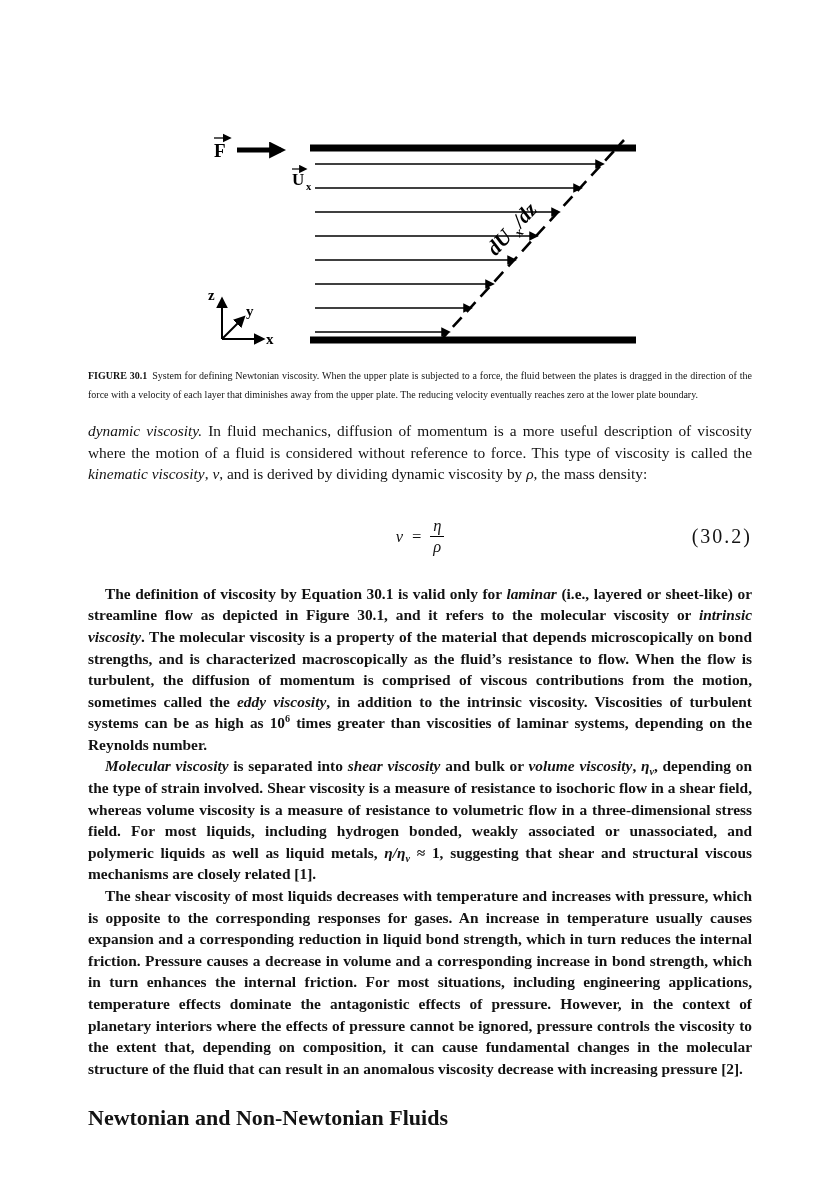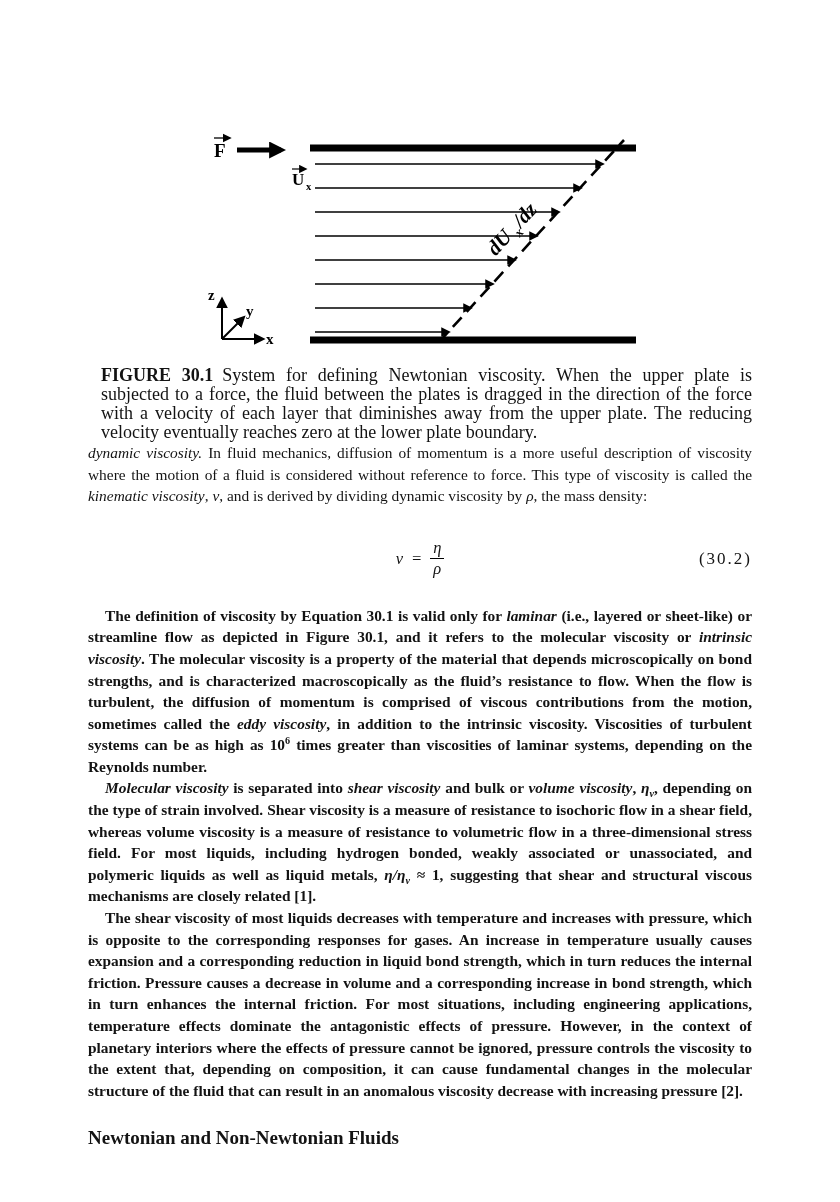--- a/index.html
+++ b/index.html
@@ -11,68 +11,68 @@
     padding: 112px 88px 0 88px;
     background: #ffffff;
     color: #131313;
     font-family: "Liberation Serif", serif;
     overflow: hidden;
   }
   .fig-svg { display: block; margin-left: 62px; }
   .fig-svg text { font-family: "Liberation Serif", serif; font-weight: bold; fill: #000; }
   .fig-svg .grad text { font-style: italic; }
   .caption {
-    font-size: 18px;
+    font-size: 10px;
     line-height: 19px;
     text-align: justify;
-    margin: 14px 0 0 13px;
+    margin: 14px 0 0 0;
     font-family: Liberation Serif, serif;
   }
   .body-para {
     font-size: 15.4px;
     line-height: 21.6px;
     text-align: justify;
     margin: 0;
   }
-  .body-para.first { margin-top: 0; }
+  .body-para.first { margin-top: 16px; }
   .indent { text-indent: 17px; font-weight: bold; }
   .body-para sup, .body-para sub, .caption sup, .caption sub {
     font-size: 0.66em;
     line-height: 0;
   }
   .equation-row {
     display: flex;
     align-items: center;
     margin: 32px 0 26px 0;
     font-size: 16.5px;
   }
   .eq-spacer { flex: 1; }
   .eq-number {
     flex: 1;
     text-align: right;
     letter-spacing: 2px;
-    font-size: 17px;
+    font-size: 20px;
   }
   .eq-main {
     display: inline-flex;
     align-items: center;
     gap: 8px;
     font-style: italic;
   }
   .frac {
     display: inline-flex;
     flex-direction: column;
     align-items: center;
     line-height: 1.12;
   }
   .frac .num { border-bottom: 1.4px solid #000; padding: 0 3px 1px 3px; }
   .frac .den { padding-top: 1px; }
   .section-heading {
     font-family: "Liberation Serif", serif;
-    font-size: 19px;
+    font-size: 22px;
     font-weight: bold;
     margin: 26px 0 10px 0;
   }
 </style>
 </head>
 <body>
 
 <div class="page">
 
   <figure style="margin:0">

